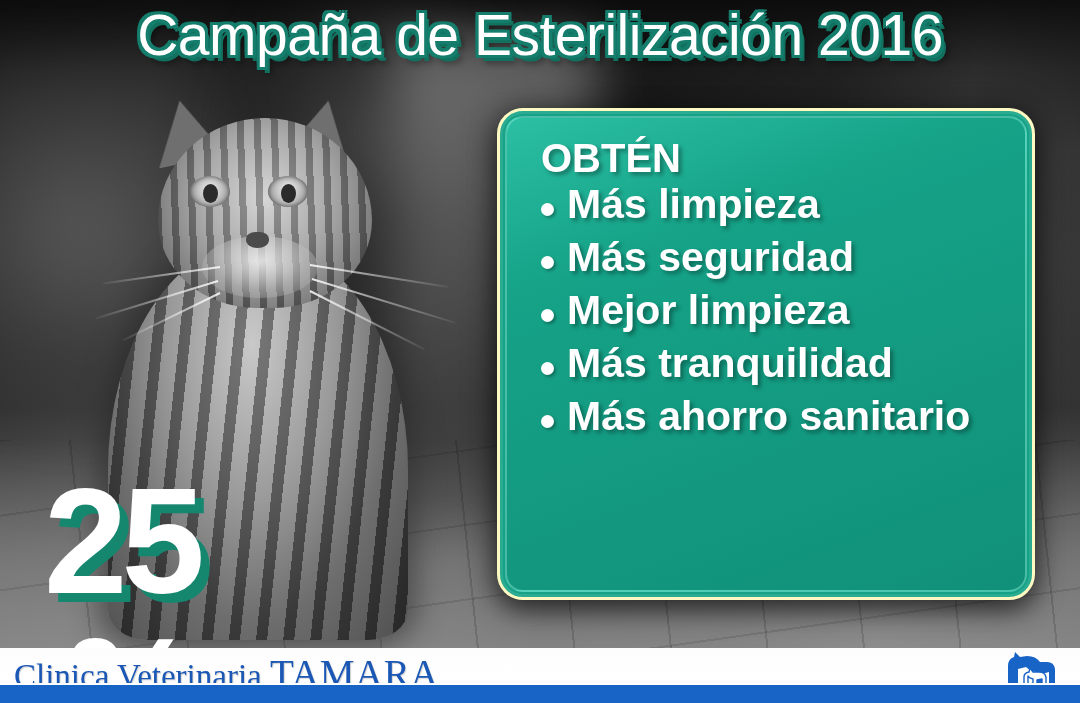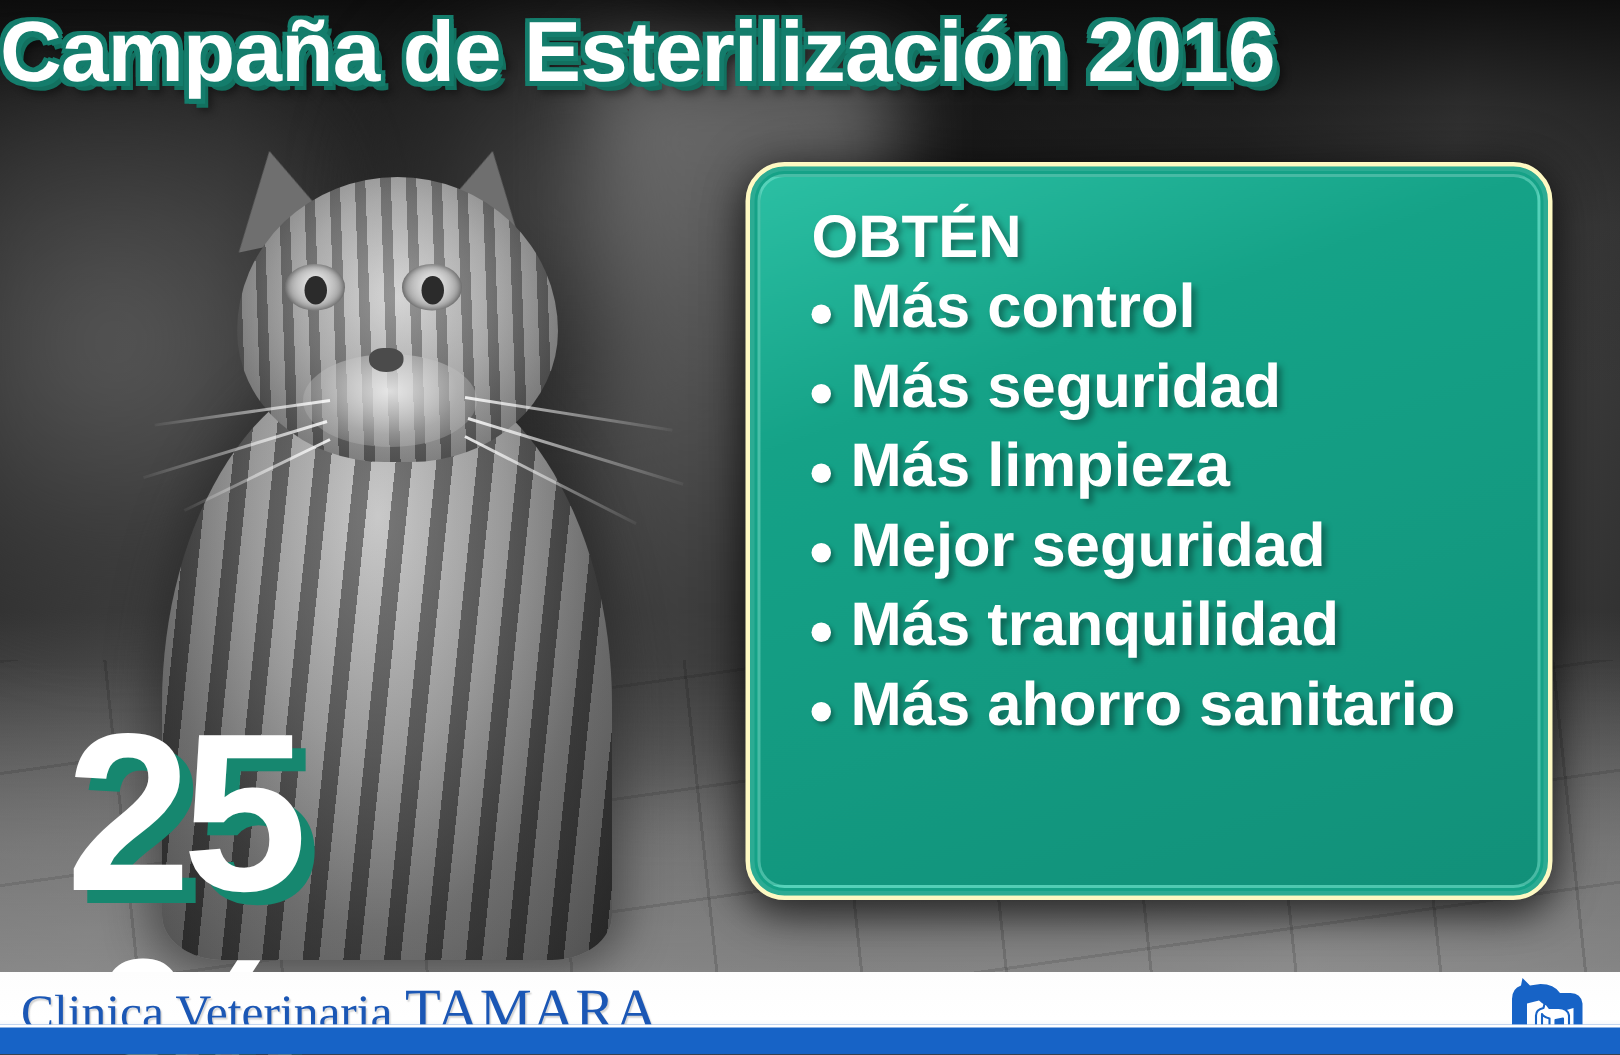--- a/index.html
+++ b/index.html
@@ -140,22 +140,23 @@
     background: linear-gradient(to right, rgba(255,255,255,0.85), rgba(255,255,255,0.05));
     transform-origin: left center;
   }
 
   
   .headline {
     position: absolute;
     left: 0;
     right: 0;
     top: 2px;
+    text-align: center;
     font-size: 57px;
-    font-weight: bold;
+    font-weight: normal;
     letter-spacing: -0.5px;
     color: #ffffff;
     white-space: nowrap;
     text-shadow:
       -3px -3px 0 #147d6c, 3px -3px 0 #147d6c, -3px 3px 0 #147d6c, 3px 3px 0 #147d6c,
       0 -3px 0 #147d6c, 0 3px 0 #147d6c, -3px 0 0 #147d6c, 3px 0 0 #147d6c,
       5px 6px 0 #12705f, 7px 8px 6px rgba(0,0,0,0.45);
   }
 
   
@@ -328,24 +329,23 @@
   <div class="discount">
     <span class="discount-number">25</span>
     <span class="discount-percent">%</span>
     <span class="discount-dto">dto</span>
   </div>
 
   <div class="panel">
     <div class="panel-inner">
       <div class="panel-heading">OBTÉN</div>
       <ul class="benefit-list">
-        <li class="benefit-item">Más control</li>
+        <li class="benefit-item">Más limpieza</li>
         <li class="benefit-item">Más seguridad</li>
-        <li class="benefit-item">Más limpieza</li>
-        <li class="benefit-item">Mejor seguridad</li>
+        <li class="benefit-item">Mejor limpieza</li>
         <li class="benefit-item">Más tranquilidad</li>
         <li class="benefit-item">Más ahorro sanitario</li>
       </ul>
     </div>
   </div>
 
   <div class="footer">
     <div class="footer-brand">
       <span>Clinica Veterinaria </span><span class="brand-name">TAMARA</span>
     </div>

